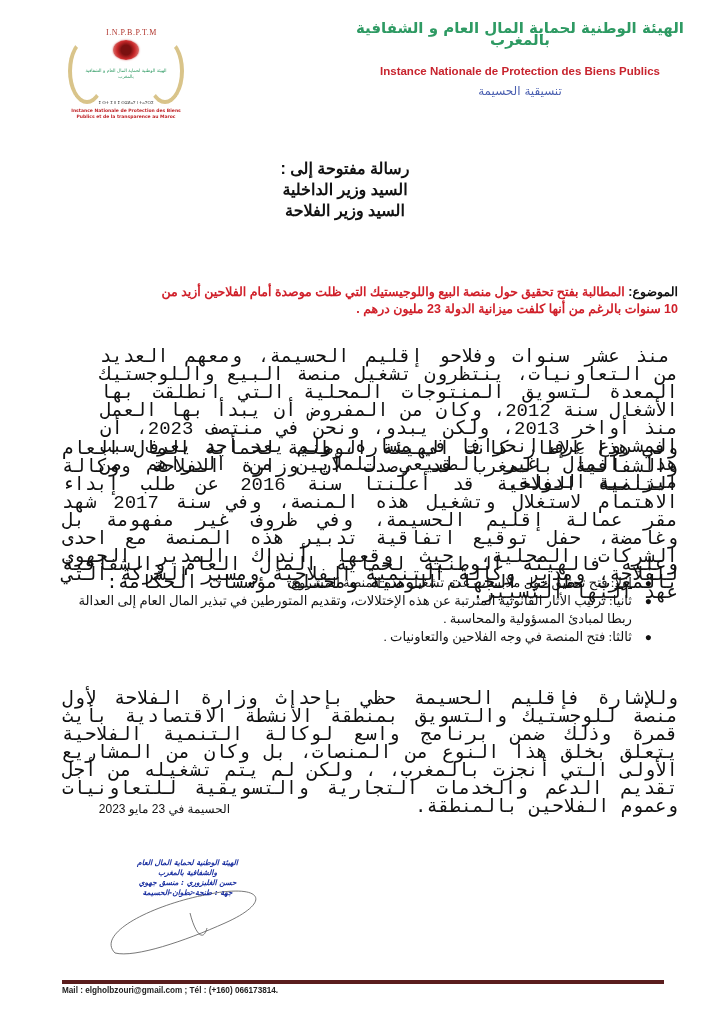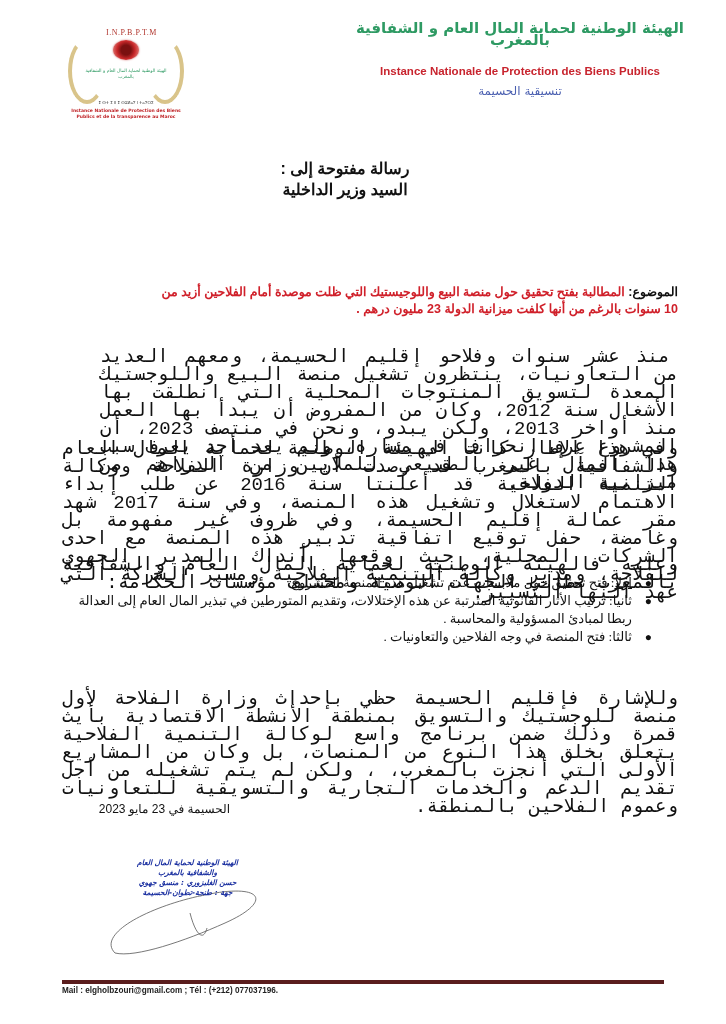--- a/index.html
+++ b/index.html
@@ -67,20 +67,21 @@
 <div class="abs header-right">
   <div class="org-arabic">الهيئة الوطنية لحماية المال العام و الشفافية</div>
   <div class="org-arabic">بالمغرب</div>
   <div class="org-french">Instance Nationale de Protection des Biens Publics</div>
   <div class="org-branch">تنسيقية الحسيمة</div>
 </div>
 
 <div class="abs addressees">
   <div>رسالة مفتوحة إلى :</div>
   <div>السيد وزير الداخلية</div>
+  <div>السيد وزير الفلاحة</div>
 </div>
 
 <div class="abs subject">
   <span class="subject-label">الموضوع:</span>
   <span> </span>
   <span class="subject-text">المطالبة بفتح تحقيق حول منصة البيع واللوجيستيك التي ظلت موصدة أمام الفلاحين أزيد من 10 سنوات بالرغم من أنها كلفت ميزانية الدولة 23 مليون درهم .</span>
 </div>
 
 <div class="abs para p1">منذ عشر سنوات وفلاحو إقليم الحسيمة، ومعهم العديد من التعاونيات، ينتظرون تشغيل منصة البيع واللوجستيك المعدة لتسويق المنتوجات المحلية التي انطلقت بها الأشغال سنة 2012، وكان من المفروض أن يبدأ بها العمل منذ أواخر 2013، ولكن يبدو، ونحن في منتصف 2023، أن المشروع عرف انحرافا في مساره، ولم يعد أحد يعرف سبب هذا المآل غير الطبيعي للملايين من الدراهم من ميزانية الدولة.</div>
 <div class="abs para p2">وفي هذا الإطار كانت الهيئة الوطنية لحماية المال العام والشفافية بالمغرب قد رصدت أن وزارة الفلاحة ووكالة التنمية الفلاحية قد أعلنتا سنة 2016 عن طلب إبداء الاهتمام لاستغلال وتشغيل هذه المنصة، وفي سنة 2017 شهد مقر عمالة إقليم الحسيمة، وفي ظروف غير مفهومة بل وغامضة، حفل توقيع اتفاقية تدبير هذه المنصة مع احدى الشركات المحلية، حيث وقعها أنداك المدير الجهوي للفلاحة، ومدير وكالة التنمية الفلاحية ومسير الشركة التي عهد اليها التسيير.</div>
@@ -113,14 +114,14 @@
   <div class="sig-text">
     <div>الهيئة الوطنية لحماية المال العام</div>
     <div>والشفافية بالمغرب</div>
     <div>حسن الغلبزوري : منسق جهوي</div>
     <div>جهة : طنجة-تطوان-الحسيمة</div>
   </div>
 </div>
 
 <div class="abs footer-bar"></div>
 <div class="abs footer-text">
-  <span class="footer-right">Mail : elgholbzouri@gmail.com  ; Tél : (+212) 077037196.</span>
+  <span class="footer-right">Mail : elgholbzouri@gmail.com  ; Tél : (+160) 066173814.</span>
 </div>
 
 </body></html>

